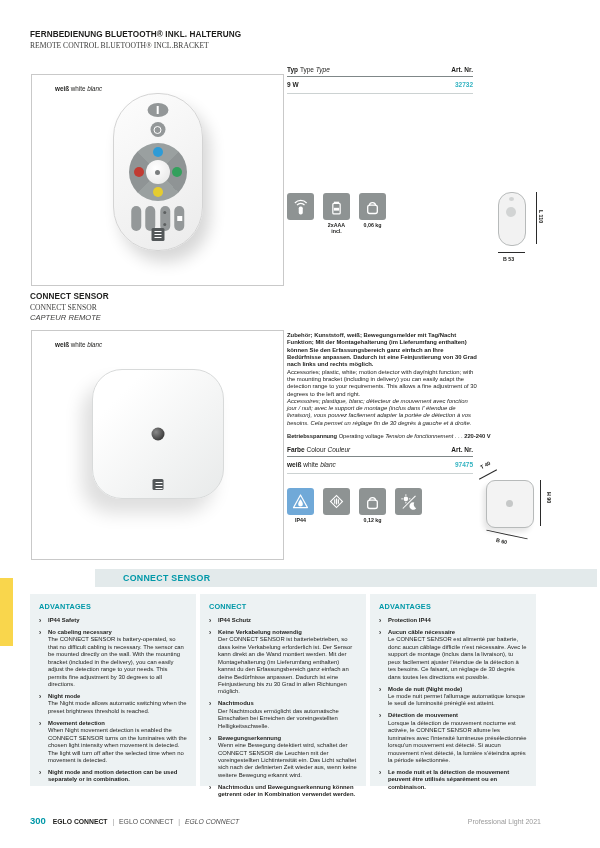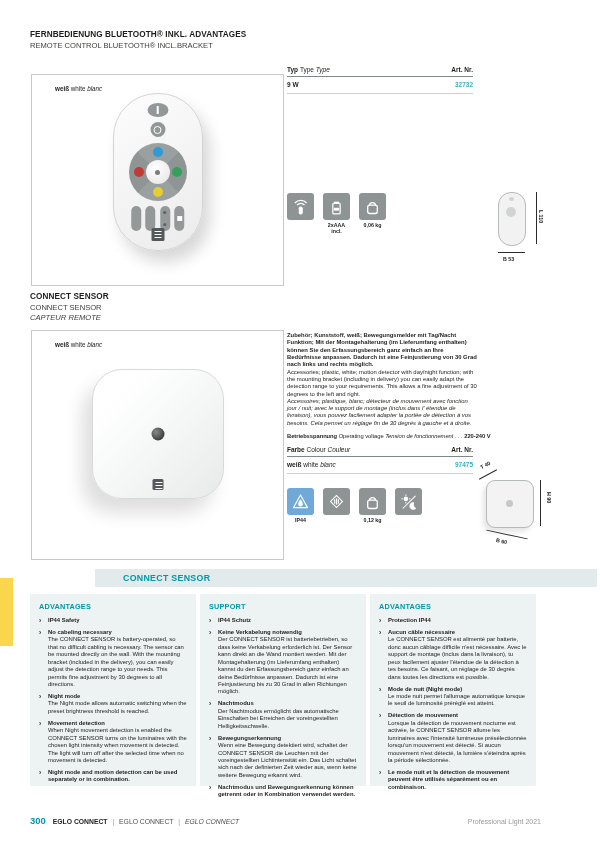--- a/index.html
+++ b/index.html
@@ -2,21 +2,21 @@
 <html><head>
 <meta charset="utf-8">
 <style>
   html,body{margin:0;padding:0;background:#fff;}
   .page{position:relative;width:600px;height:848px;background:#fff;overflow:hidden;
         font-family:"Liberation Sans",sans-serif;color:#1d1d1b;}
 
   
   .titles{position:absolute;line-height:1.3;}
   .t-de{font-weight:bold;font-size:8.2px;letter-spacing:.1px;}
-  .t-en{font-size:7.6px;color:#3c3c3b;}
+  .t-en{font-size:7.6px;color:#3c3c3b;font-family:Liberation Serif, serif;}
   .t-fr{font-size:7.6px;font-style:italic;color:#3c3c3b;}
   #titles1{left:30px;top:30px;}
   #titles2{left:30px;top:292px;}
 
   
   .pbox{position:absolute;background:#fff;border:1px solid #c9c9c9;}
   #pbox1{left:31px;top:74px;width:251px;height:210px;}
   #pbox2{left:31px;top:330px;width:251px;height:228px;}
   .swatch-label{position:absolute;left:23px;top:10px;font-size:6.3px;}
   .sw-de{font-weight:bold;}
@@ -144,21 +144,21 @@
   .f-right{font-size:7px;color:#9a9a9a;}
 
   svg{display:block;}
 </style>
 </head>
 <body>
 
 <div class="page">
 
   <div class="titles" id="titles1">
-    <div class="t-de">FERNBEDIENUNG BLUETOOTH® INKL. ADVANTAGES</div>
+    <div class="t-de">FERNBEDIENUNG BLUETOOTH® INKL. HALTERUNG</div>
     <div class="t-en">REMOTE CONTROL BLUETOOTH® INCL.BRACKET</div>
   </div>
 
   <div class="pbox" id="pbox1">
     <div class="swatch-label">
       <span class="sw-de">weiß</span>
       <span class="sw-en">white</span>
       <span class="sw-fr">blanc</span>
     </div>
     <div class="remote">
@@ -383,21 +383,21 @@
     <div class="fitem">
         <span class="blt">›</span>
         <div class="fwrap">
           <div class="ftitle">Night mode and motion detection can be used separately or in combination.</div>
           <div class="fbody"></div>
         </div>
       </div>
   </div>
 
   <div class="fcol" id="fcol2">
-    <h4>SUPPORT</h4>
+    <h4>CONNECT</h4>
     <div class="fitem">
         <span class="blt">›</span>
         <div class="fwrap">
           <div class="ftitle">IP44 Schutz</div>
           <div class="fbody"></div>
         </div>
       </div>
     <div class="fitem">
         <span class="blt">›</span>
         <div class="fwrap">

